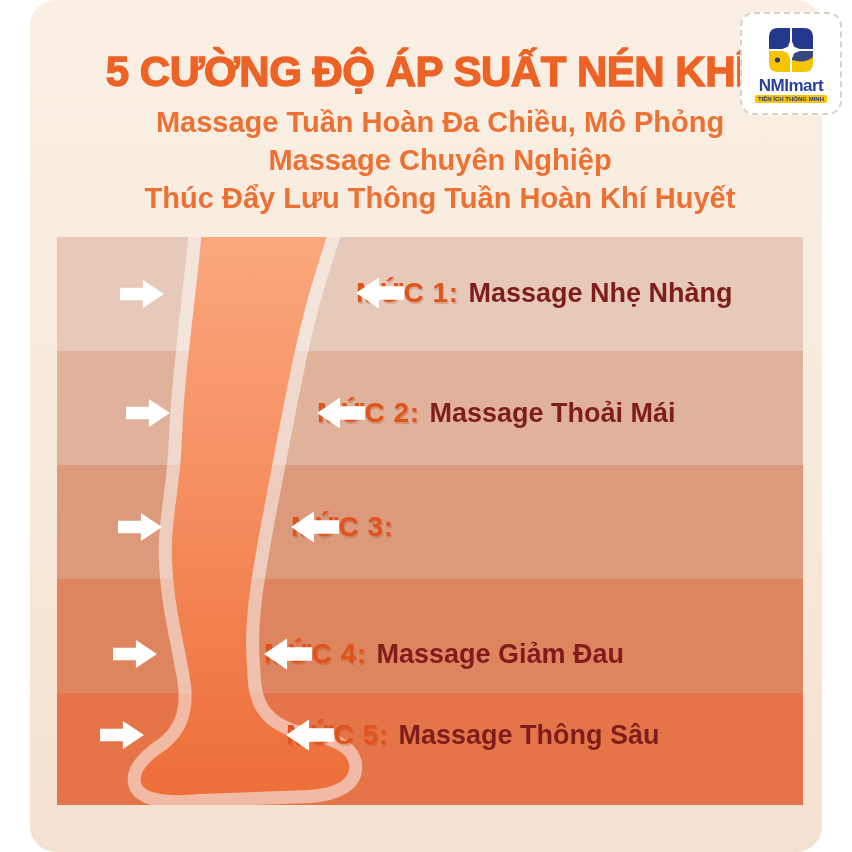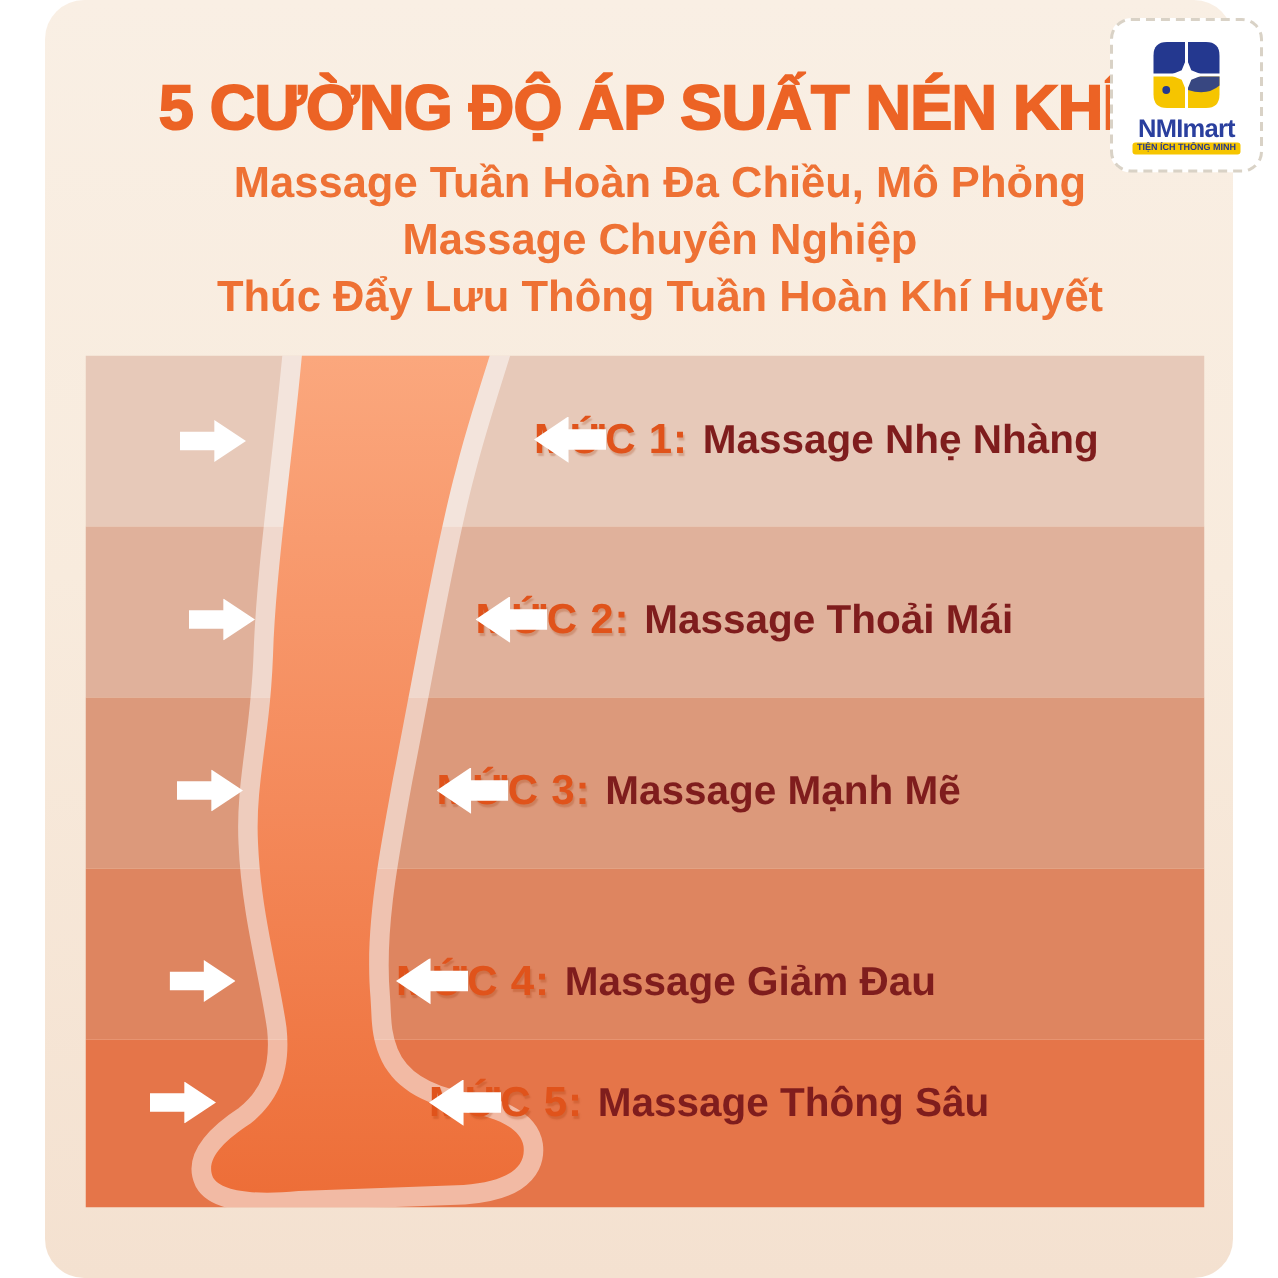--- a/index.html
+++ b/index.html
@@ -99,21 +99,20 @@
       <span class="level-text">Massage Nhẹ Nhàng</span>
     </div>
     <div class="level-row" style="left:260px;top:156px">
       <span class="arrow arrow-left"></span>
       <span class="level-label">MỨC 2:</span>
       <span class="level-text">Massage Thoải Mái</span>
     </div>
     <div class="level-row" style="left:234px;top:270px">
       <span class="arrow arrow-left"></span>
       <span class="level-label">MỨC 3:</span>
-      <span class="level-text">Massage Mạnh Mẽ</span>
     </div>
     <div class="level-row" style="left:207px;top:397px">
       <span class="arrow arrow-left"></span>
       <span class="level-label">MỨC 4:</span>
       <span class="level-text">Massage Giảm Đau</span>
     </div>
     <div class="level-row" style="left:229px;top:478px">
       <span class="arrow arrow-left"></span>
       <span class="level-label">MỨC 5:</span>
       <span class="level-text">Massage Thông Sâu</span>

